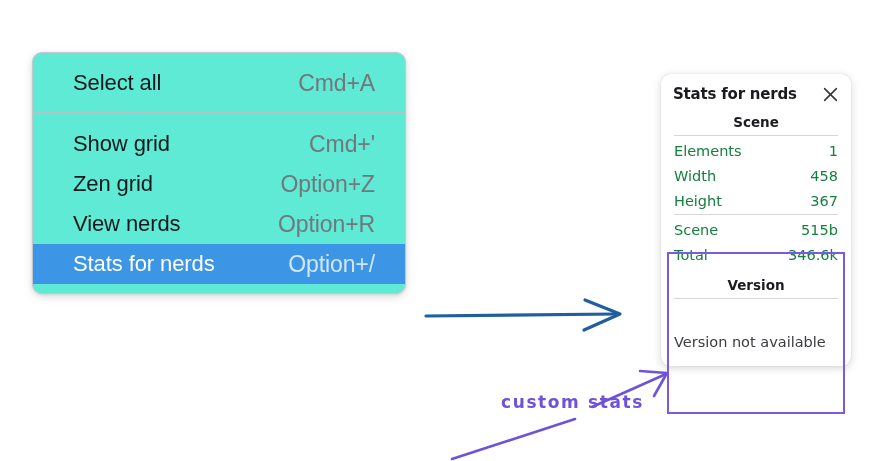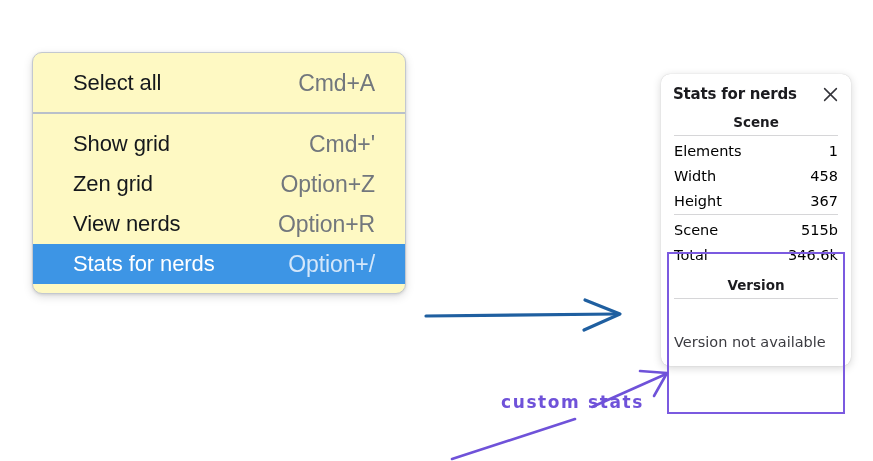--- a/index.html
+++ b/index.html
@@ -15,21 +15,21 @@
     font-family: "Liberation Sans", sans-serif;
     -webkit-font-smoothing: antialiased;
   }
 
   
   #context-menu {
     position: absolute;
     left: 32px;
     top: 52px;
     width: 374px;
-    background: #fef9c3;
+    background: #5eead4;
     border: 1px solid #c3c8d0;
     border-radius: 10px;
     box-shadow: 0 3px 10px rgba(0,0,0,0.13), 0 1px 3px rgba(0,0,0,0.10);
     overflow: hidden;
     box-sizing: border-box;
   }
   .menu-section {
     padding: 10px 0 9px 0;
   }
   .menu-sep {
@@ -103,21 +103,21 @@
   .head-rule {
     height: 1px;
     background: #d6d6d8;
     margin: 0 2px 3px 2px;
   }
   .stats-row {
     display: flex;
     justify-content: space-between;
     align-items: baseline;
     font-size: 14.5px;
-    color: #000000;
+    color: #15803d;
     padding: 2px 2px 2px 2px;
     line-height: 1.45;
   }
   .stats-row .k { }
   .stats-row .v { }
   .stats-note {
     font-size: 14.5px;
     color: #3b3b40;
     padding: 4px 2px 0 2px;
     line-height: 1.45;

